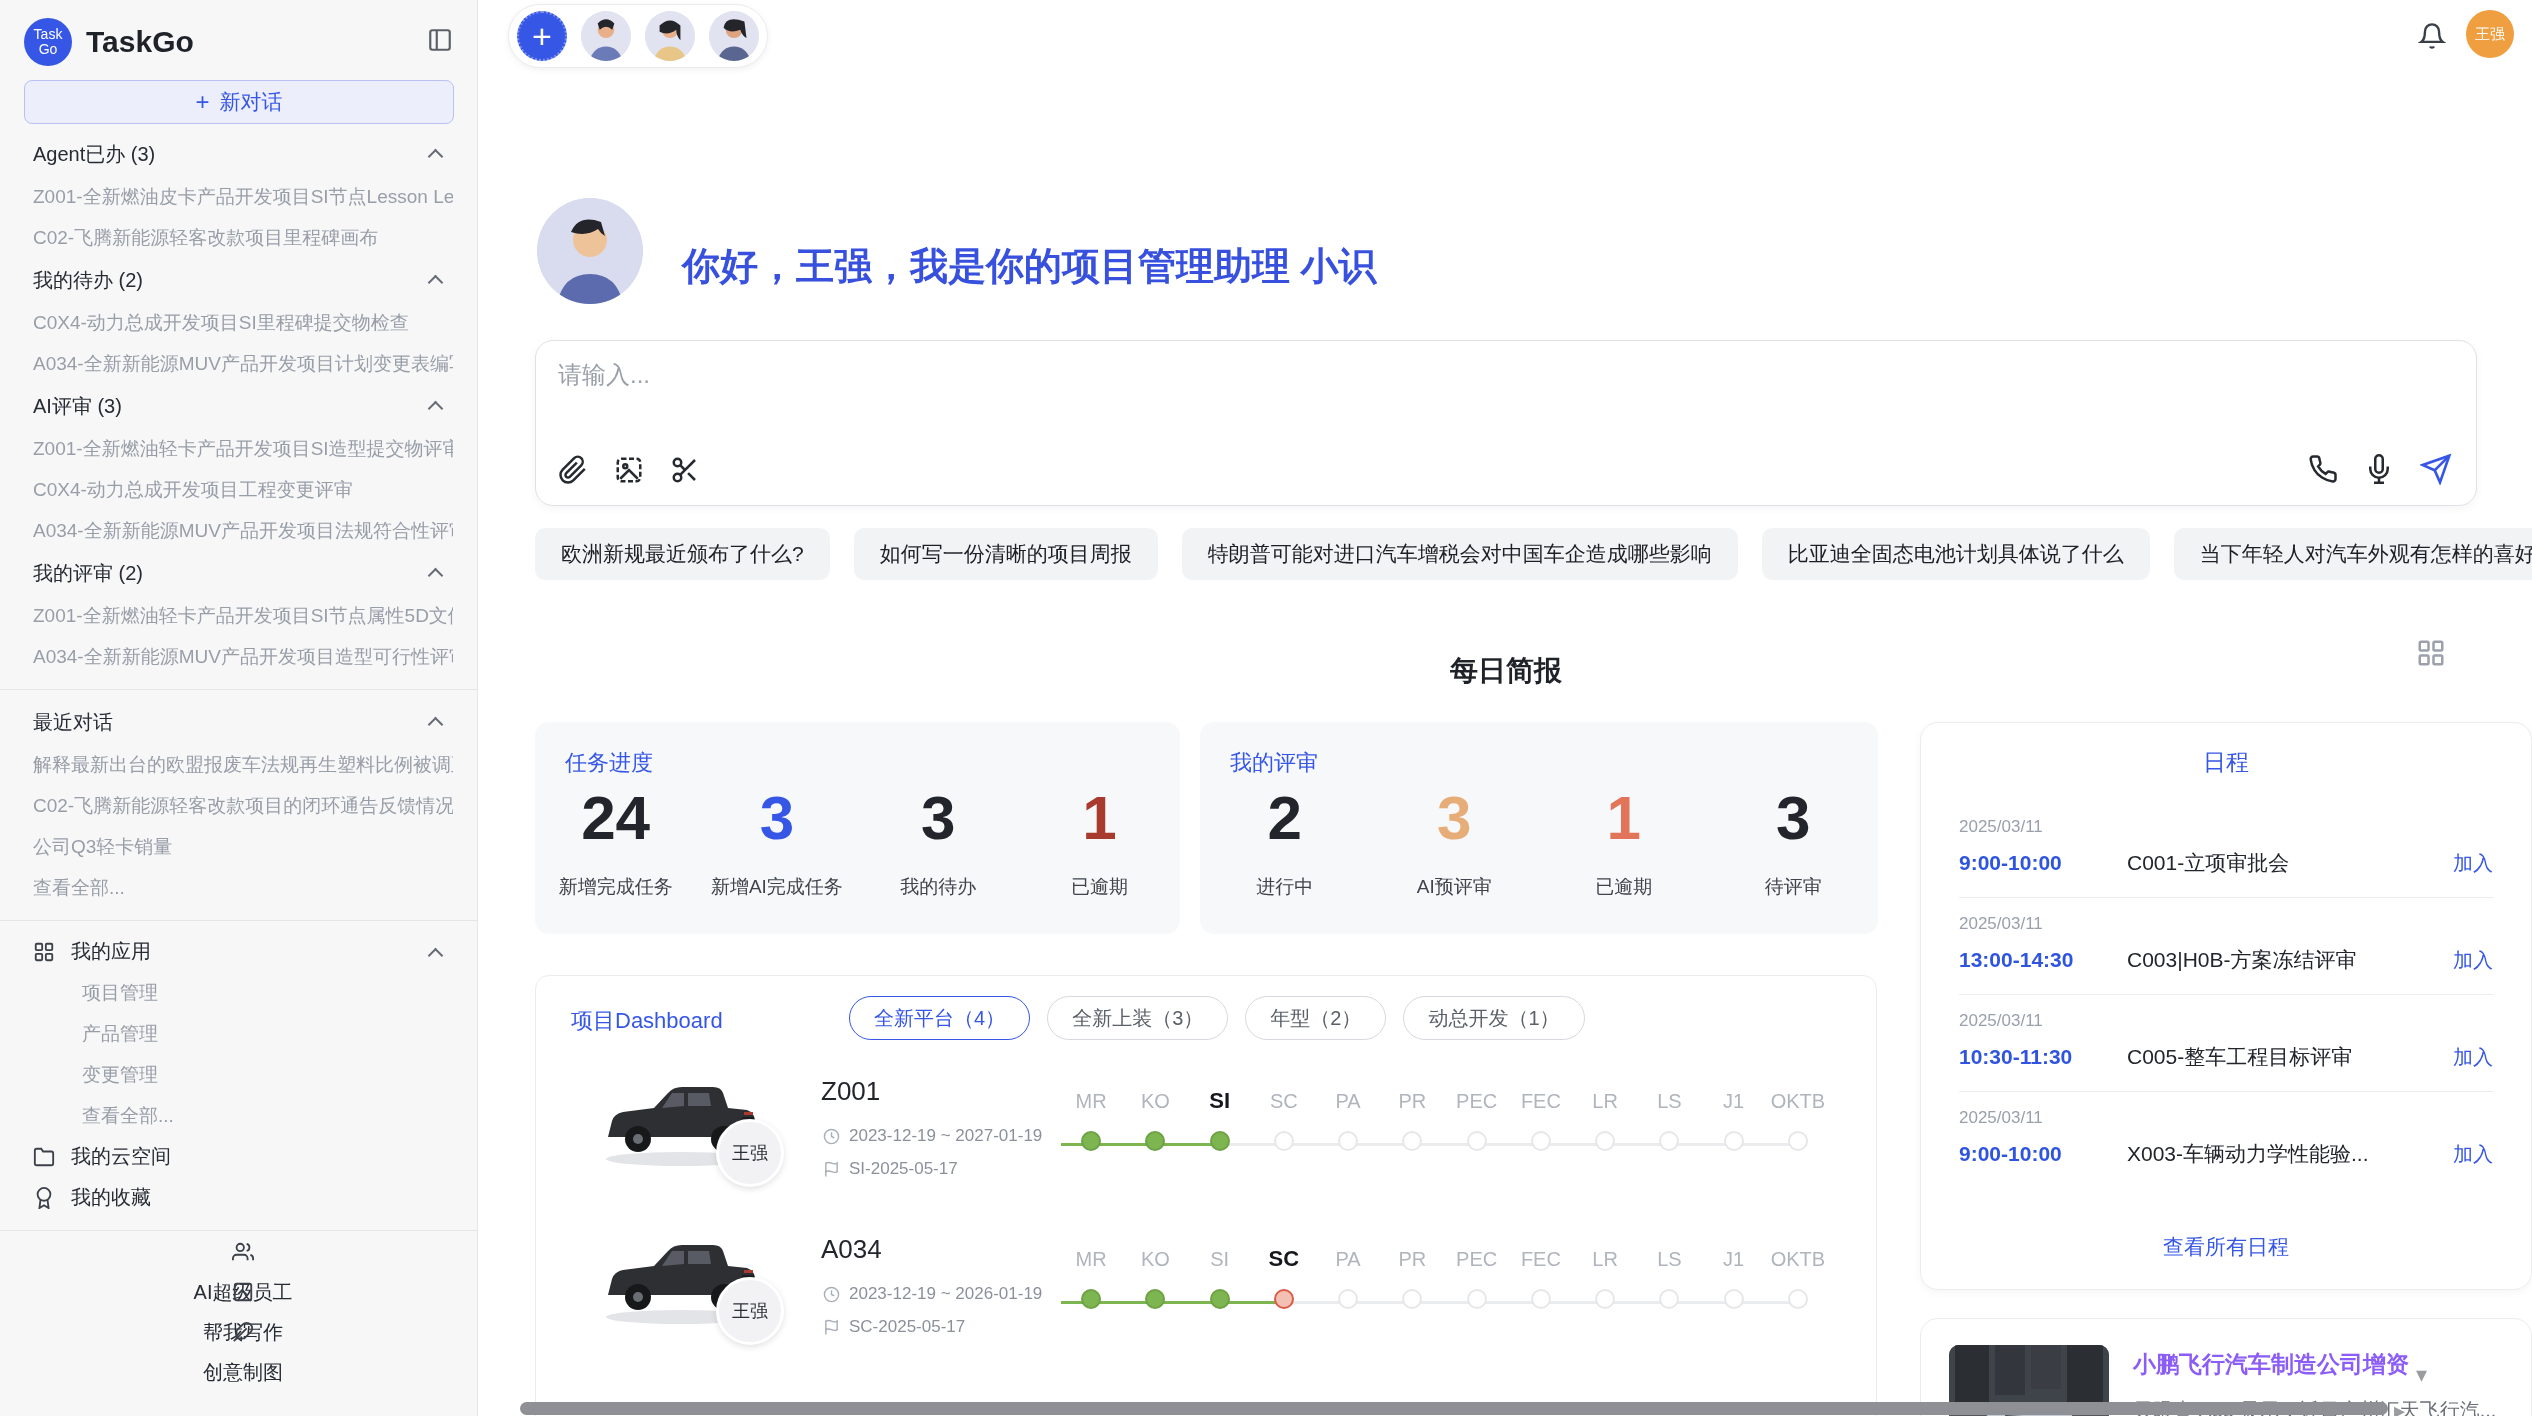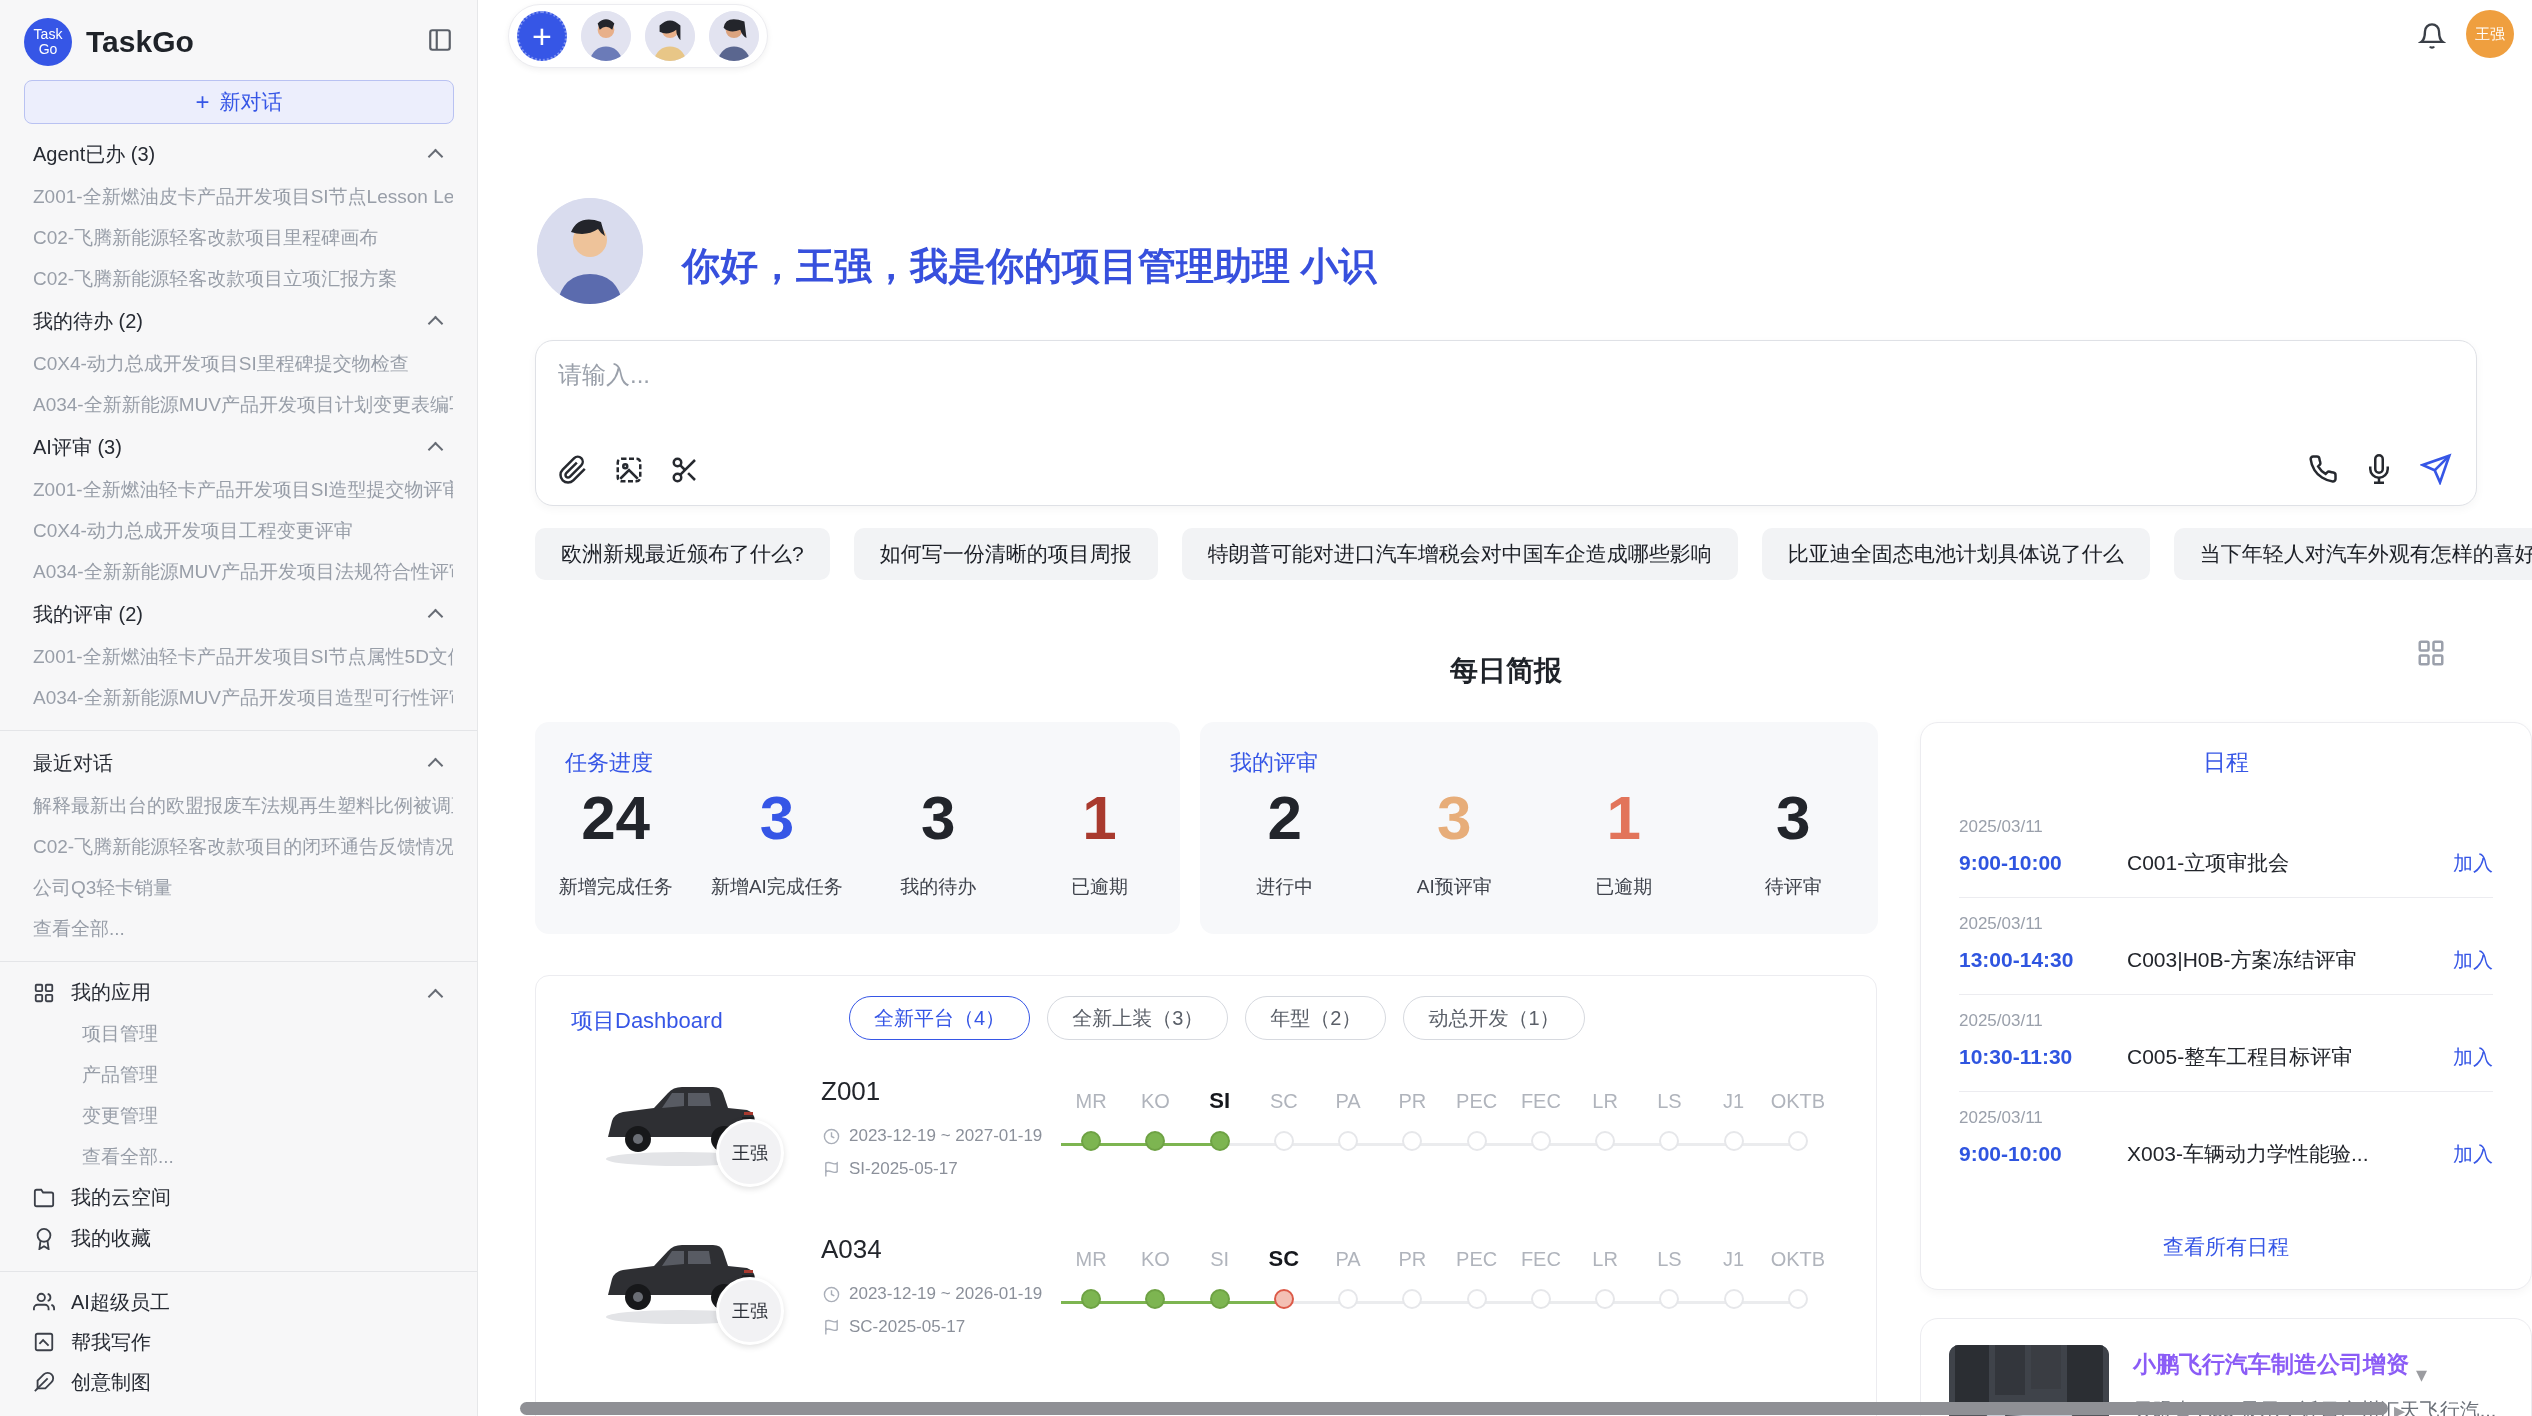--- a/index.html
+++ b/index.html
@@ -24,21 +24,21 @@
     color:#272b33; font-weight:500; position:relative; padding-left:9px; }
   .sb-item { height:41px; line-height:41px; font-size:19px; color:#989ea8; padding-left:9px;
     white-space:nowrap; overflow:hidden; cursor:pointer; }
   .chev { width:11px; height:11px; border-left:2px solid #676c75; border-top:2px solid #676c75;
     transform:rotate(45deg); position:absolute; right:12px; top:19px; }
   .sb-divider { height:1px; background:#e4e5e8; margin:12px -24px 10px -24px; }
   .sb-iconrow { height:41px; display:flex; align-items:center; gap:16px; font-size:20px;
     color:#272b33; padding-left:9px; cursor:pointer; position:relative; }
   .sb-iconrow .icn { color:#3c4049; display:flex; }
   .sb-sub { padding-left:58px; }
-  .tool-row { height:40px; }
+  .tool-row { height:40px;flex-direction:column; }
 
   
   #topbar-pill { position:absolute; left:508px; top:4px; height:64px; border-radius:34px;
     background:#fff; border:1px solid #ececf0; box-shadow:0 2px 6px rgba(0,0,0,.06);
     display:flex; align-items:center; gap:14px; padding:0 8px; }
   .plus-btn { width:50px; height:50px; border-radius:50%; background:#3656e6; color:#fff;
     font-size:34px; display:flex; align-items:center; justify-content:center; cursor:pointer;
     border:2px dotted #7d92f0; }
   .mini-avatar { width:50px; height:50px; border-radius:50%; overflow:hidden; background:#e2e3f0; cursor:pointer; }
   #bell { position:absolute; left:2418px; top:22px; color:#3a3f47; cursor:pointer; }
@@ -173,21 +173,20 @@
     <span>新对话</span>
   </div>
 
   <div class="sb-list">
     <div class="sb-sec-header">
       <span>Agent已办 (3)</span>
       <span class="chev"></span>
     </div>
     <div class="sb-item">Z001-全新燃油皮卡产品开发项目SI节点Lesson Learn报告</div>
     <div class="sb-item">C02-飞腾新能源轻客改款项目里程碑画布</div>
-    <div class="sb-item">C02-飞腾新能源轻客改款项目立项汇报方案</div>
 
     <div class="sb-sec-header">
       <span>我的待办 (2)</span>
       <span class="chev"></span>
     </div>
     <div class="sb-item">C0X4-动力总成开发项目SI里程碑提交物检查</div>
     <div class="sb-item">A034-全新新能源MUV产品开发项目计划变更表编写</div>
 
     <div class="sb-sec-header">
       <span>AI评审 (3)</span>

